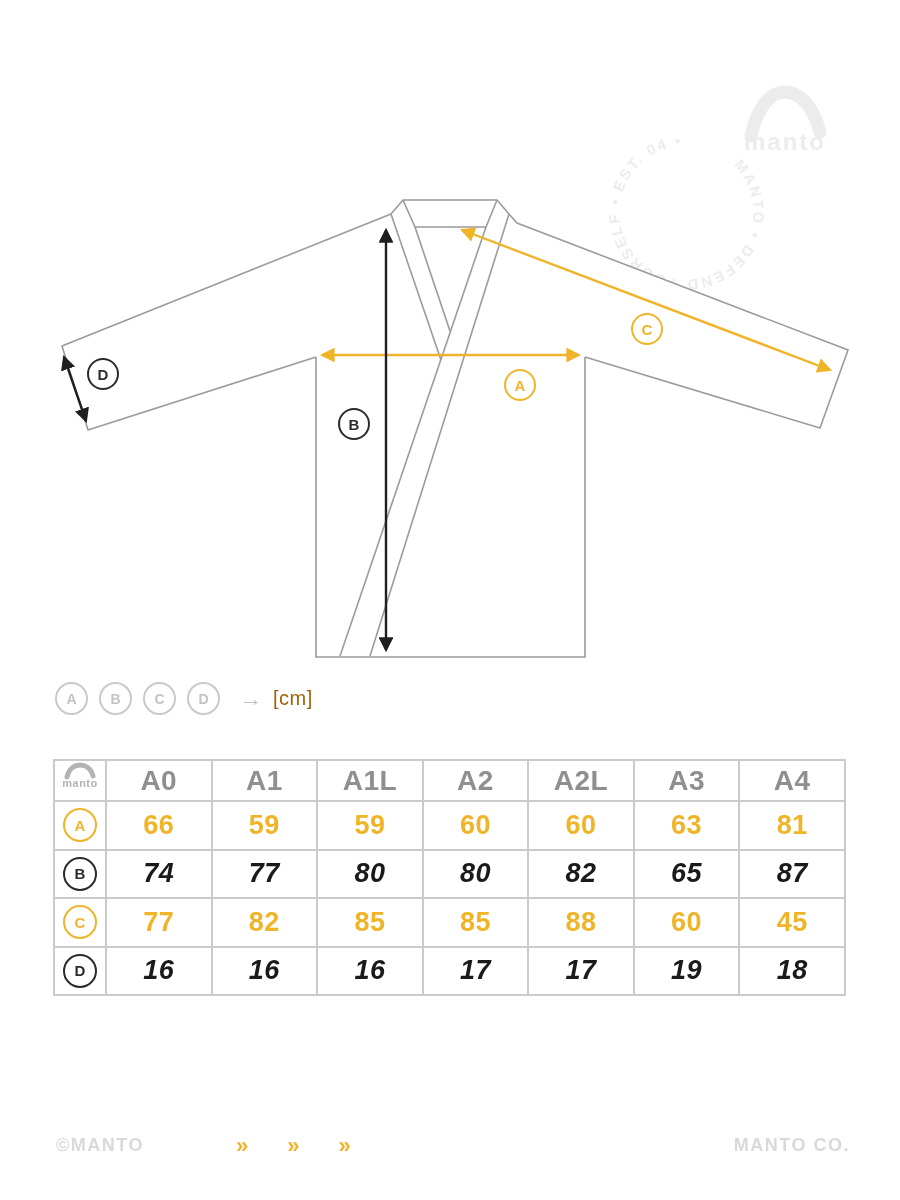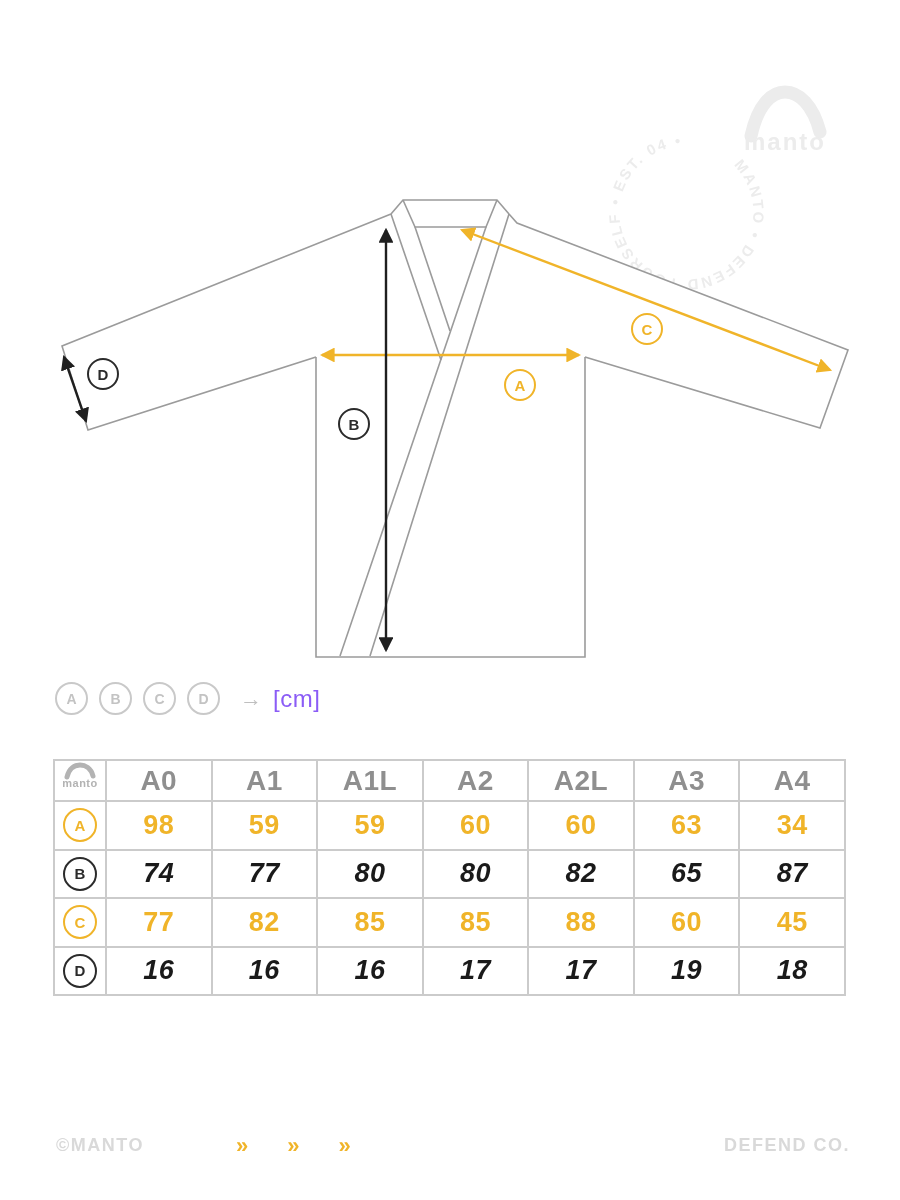--- a/index.html
+++ b/index.html
@@ -7,21 +7,21 @@
 
   
   #diagram{position:absolute;left:0;top:0;}
 
   
   .legend{position:absolute;left:55px;top:682px;display:flex;align-items:center;gap:11px;}
   .legend .circle{width:33px;height:33px;border:2px solid #c9c9c9;border-radius:50%;
     display:inline-flex;align-items:center;justify-content:center;
     font-size:14px;font-weight:bold;color:#c3c3c3;box-sizing:border-box;}
   .legend .arrow{margin-left:9px;font-size:22px;color:#bfbfbf;}
-  .legend .unit{font-size:24px;color:#8b5cf6;letter-spacing:0.5px;}
+  .legend .unit{font-size:20px;color:#a16207;letter-spacing:0.5px;}
 
   
   .size-table-wrap{position:absolute;left:53px;top:759px;}
   table.size{border-collapse:collapse;table-layout:fixed;width:793px;height:237px;}
   table.size th,table.size td{border:2px solid #cbcbcb;text-align:center;vertical-align:middle;padding:0;}
   table.size th{color:#8f8f8f;font-size:28px;font-weight:bold;letter-spacing:0.5px;}
   table.size col.lab{width:52px;}
   td.val{font-size:27px;font-weight:bold;letter-spacing:0.5px;}
   td.val.accent{color:#f0b429;}
   td.val.dark{color:#1a1a1a;font-style:italic;}
@@ -127,27 +127,27 @@
           <th>A1L</th>
           <th>A2</th>
           <th>A2L</th>
           <th>A3</th>
           <th>A4</th>
         </tr>
     </thead>
     <tbody id="size-body">
         <tr>
           <td><span class="circle-badge accent">A</span></td>
-          <td class="val accent">98</td>
+          <td class="val accent">66</td>
           <td class="val accent">59</td>
           <td class="val accent">59</td>
           <td class="val accent">60</td>
           <td class="val accent">60</td>
           <td class="val accent">63</td>
-          <td class="val accent">34</td>
+          <td class="val accent">81</td>
         </tr>
         <tr>
           <td><span class="circle-badge dark">B</span></td>
           <td class="val dark">74</td>
           <td class="val dark">77</td>
           <td class="val dark">80</td>
           <td class="val dark">80</td>
           <td class="val dark">82</td>
           <td class="val dark">65</td>
           <td class="val dark">87</td>
@@ -176,14 +176,14 @@
   </table>
 </div>
 
 <div class="footer">
   <span class="copyright">©MANTO</span>
   <div class="chevrons">
     <span>»</span>
     <span>»</span>
     <span>»</span>
   </div>
-  <span class="brand-right">DEFEND CO.</span>
+  <span class="brand-right">MANTO CO.</span>
 </div>
 
 </body></html>

